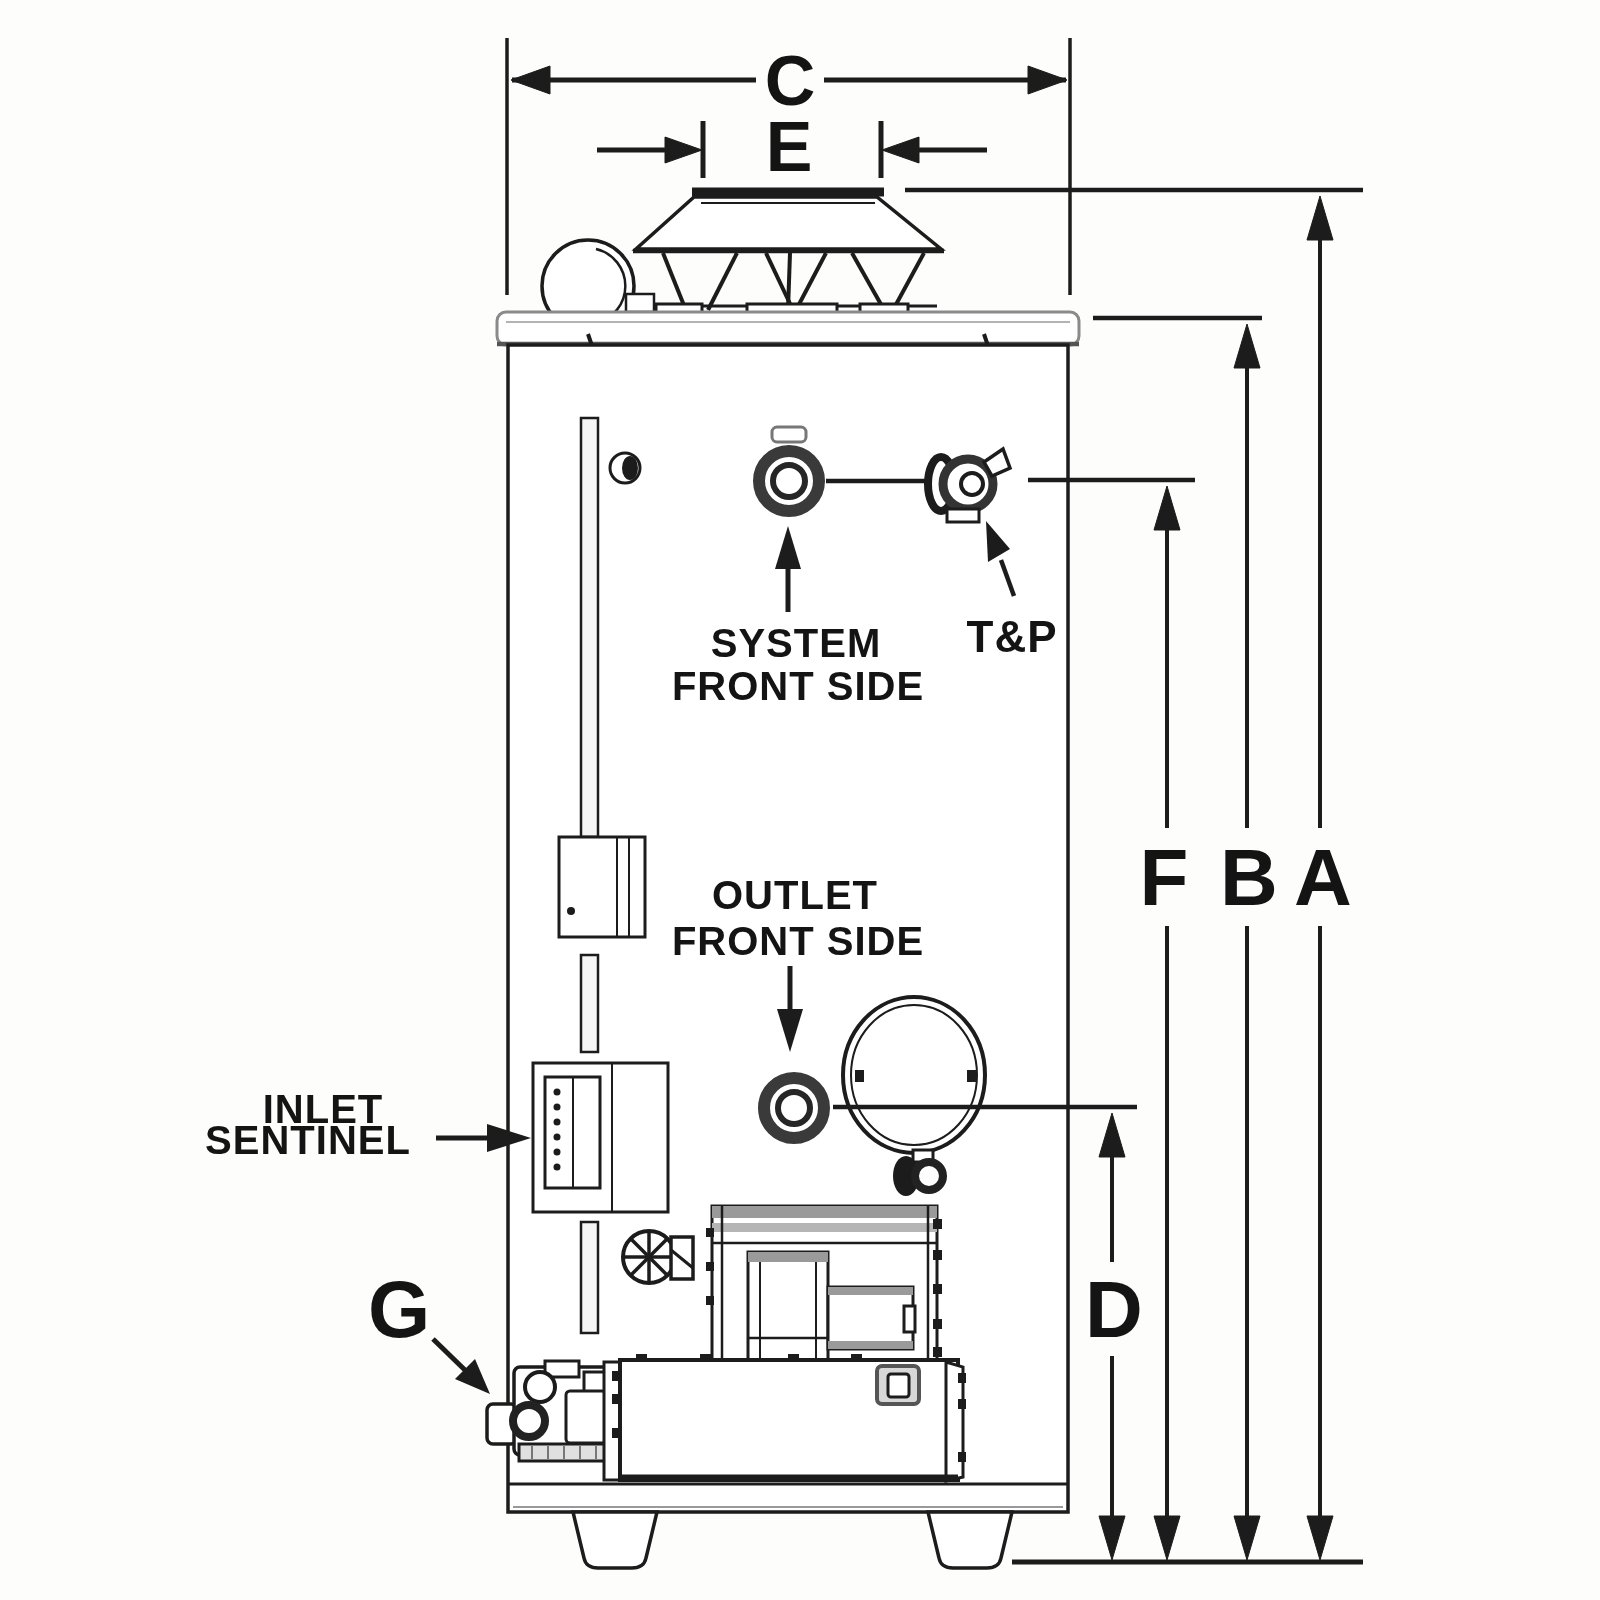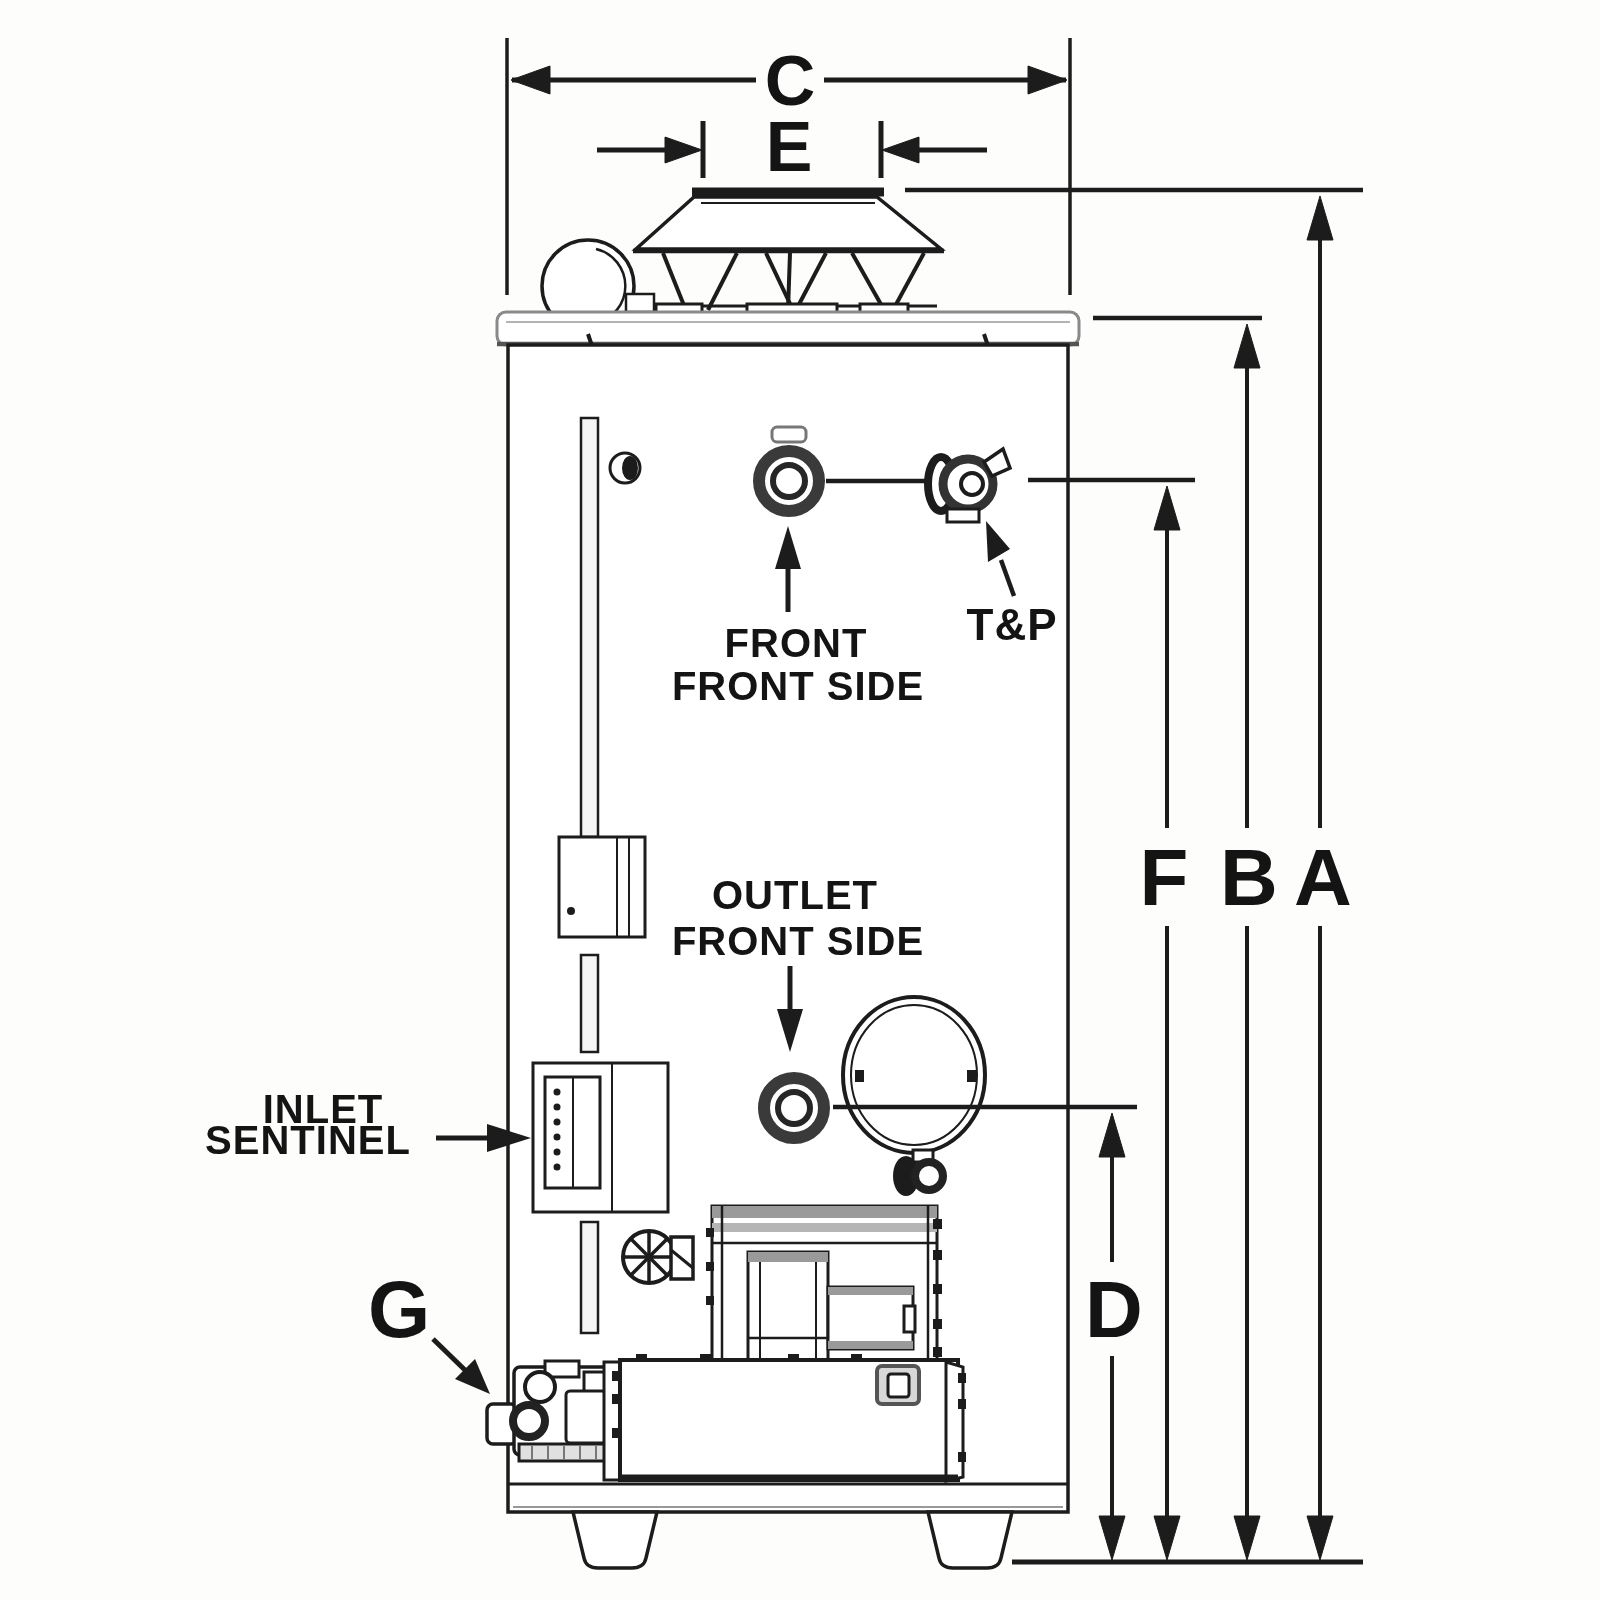--- a/index.html
+++ b/index.html
@@ -9,21 +9,21 @@
   }
   #lineart{position:absolute;left:0;top:0;width:1600px;height:1600px;}
   .lbl{
     position:absolute;transform:translate(-50%,-50%);
     color:#141414;font-weight:bold;white-space:nowrap;line-height:1;
     -webkit-font-smoothing:antialiased;
   }
   .dimLetter{font-size:80px;letter-spacing:0;}
   .dimLetterSmall{font-size:70px;}
   .callout{font-size:40px;letter-spacing:1px;}
-  .tp{font-size:44px;letter-spacing:1px;}
+  .tp{font-size:44px;letter-spacing:1px;margin-top:12px;}
 </style>
 </head>
 <body>
 
 <div id="stage">
 
   <svg id="lineart" viewBox="0 0 1600 1600">
 
     <g stroke="#1c1c1c" fill="#1c1c1c">
       <line x1="507" y1="38" x2="507" y2="295" stroke-width="3.5"></line>
@@ -273,21 +273,21 @@
   <div class="lbl dimLetterSmall" style="left:790px;top:81px;">C</div>
   <div class="lbl dimLetterSmall" style="left:789px;top:147px;">E</div>
   <div class="lbl dimLetter" style="left:1164px;top:878px;">F</div>
   <div class="lbl dimLetter" style="left:1249px;top:878px;">B</div>
   <div class="lbl dimLetter" style="left:1323px;top:878px;">A</div>
   <div class="lbl dimLetter" style="left:1114px;top:1310px;">D</div>
   <div class="lbl dimLetter" style="left:399px;top:1310px;">G</div>
 
   <div class="lbl tp" style="left:1012px;top:625px;">T&amp;P</div>
 
-  <div class="lbl callout" style="left:796px;top:643px;">FRONT</div>
+  <div class="lbl callout" style="left:796px;top:643px;">SYSTEM</div>
   <div class="lbl callout" style="left:798px;top:686px;">FRONT SIDE</div>
 
   <div class="lbl callout" style="left:795px;top:895px;">OUTLET</div>
   <div class="lbl callout" style="left:798px;top:941px;">FRONT SIDE</div>
 
   <div class="lbl callout" style="left:323px;top:1109px;">INLET</div>
   <div class="lbl callout" style="left:308px;top:1140px;">SENTINEL</div>
 
 </div>
 

